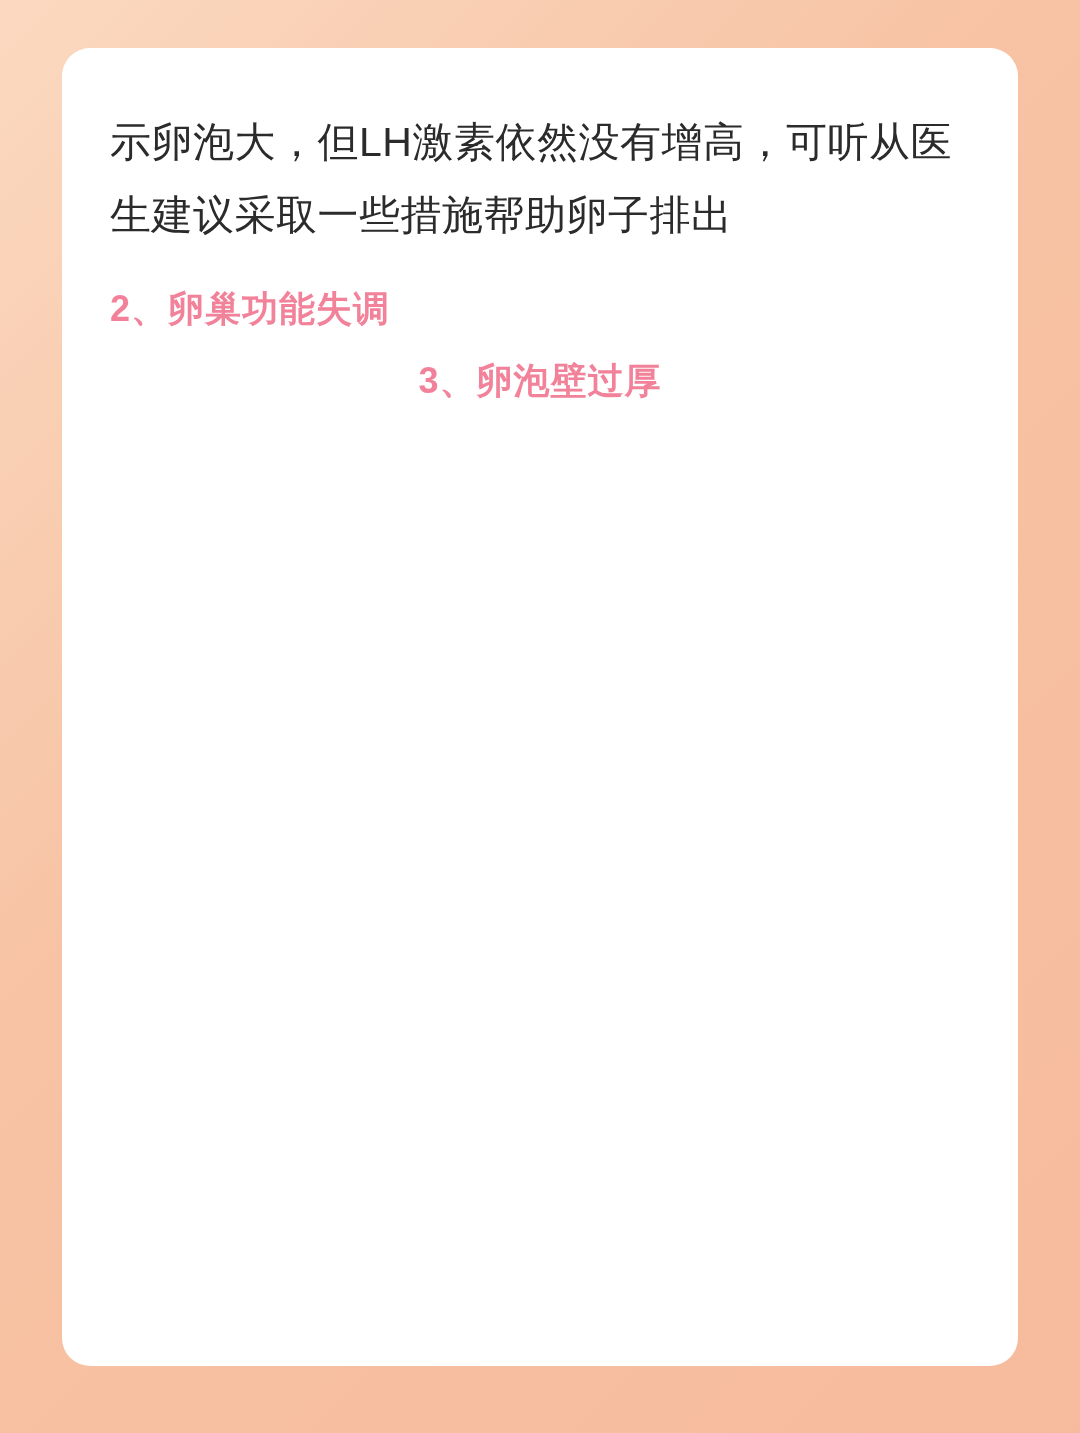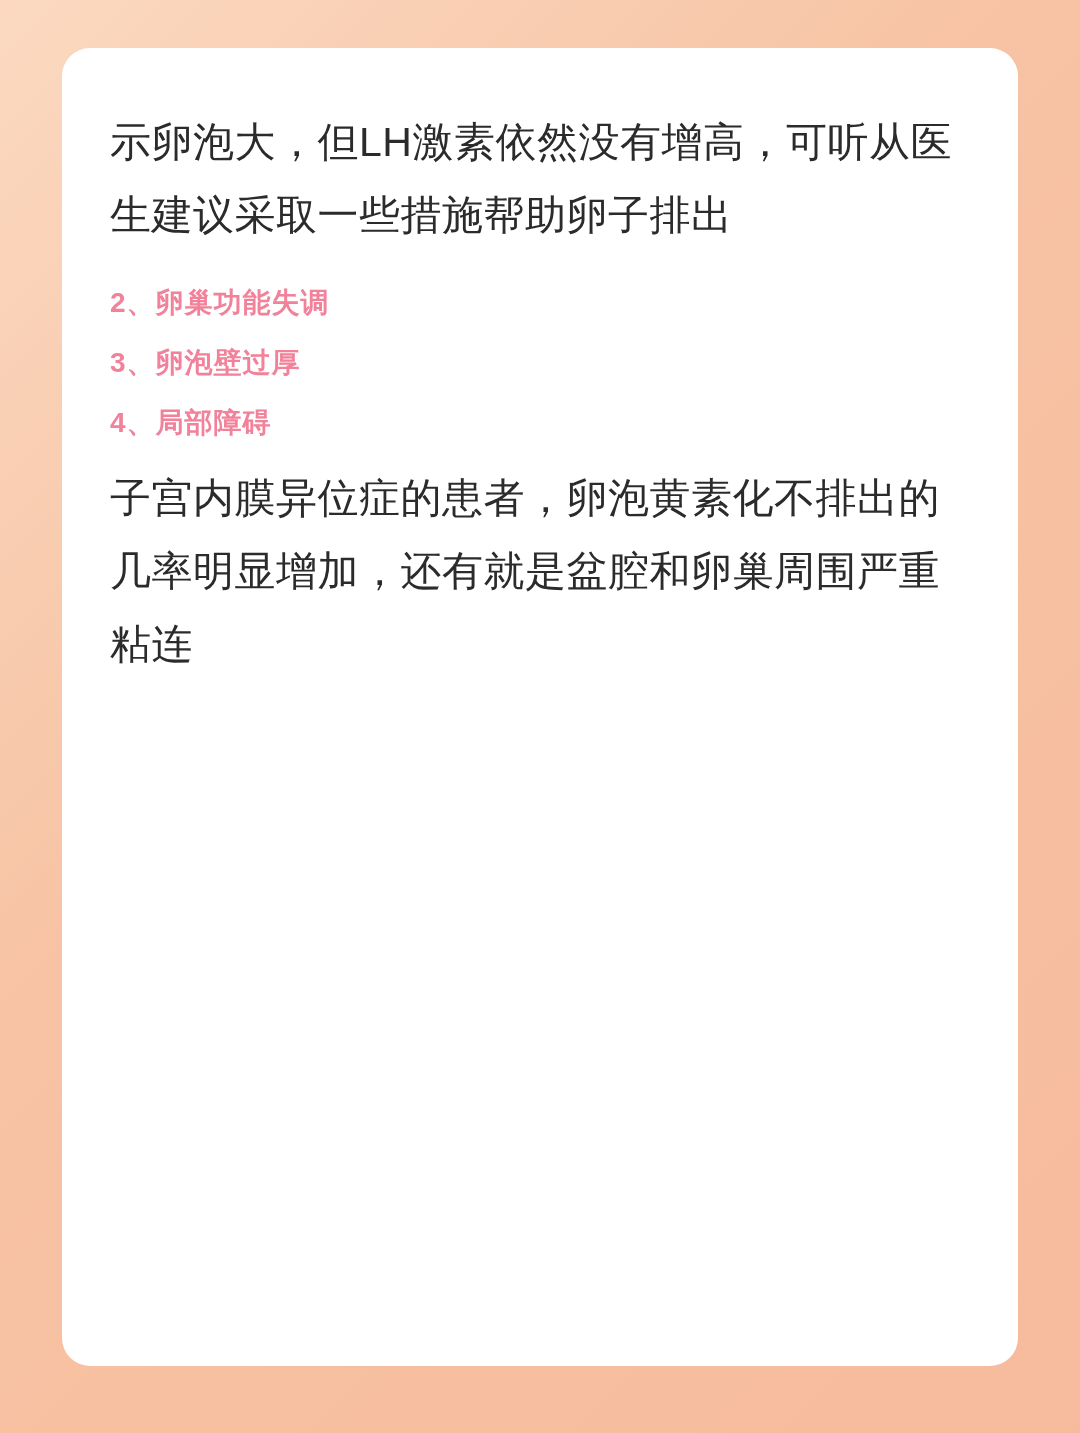--- a/index.html
+++ b/index.html
@@ -36,49 +36,46 @@
     line-height: 1.78;
     color: #2b2b2b;
     letter-spacing: 0.5px;
     margin: 0 0 34px 0;
     font-weight: 500;
   }
   .para.tight {
     margin-bottom: 30px;
   }
   .heading {
-    font-size: 28px;
+    font-size: 36px;
     line-height: 1.5;
     color: #f2819a;
     font-weight: bold;
     margin: 40px 0 18px 0;
     letter-spacing: 1px;
   }
   .heading:first-child {
     margin-top: 0;
   }
   .section + .section {
     margin-top: 6px;
+    text-align: center;
   }
 </style>
 </head>
 <body>
 
 <div class="backdrop"></div>
 
 <div class="card">
 
   <p class="para tight">示卵泡大，但LH激素依然没有增高，可听从医生建议采取一些措施帮助卵子排出</p>
 
   <div class="section">
     <h2 class="heading">2、卵巢功能失调</h2>
   </div>
 
   <div class="section">
     <h2 class="heading">3、卵泡壁过厚</h2>
   </div>
 
-  <div class="section">
-    <h2 class="heading">4、局部障碍</h2>
-    <p class="para">子宫内膜异位症的患者，卵泡黄素化不排出的几率明显增加，还有就是盆腔和卵巢周围严重粘连</p>
-  </div>
 
 </div>
 
 </body></html>

